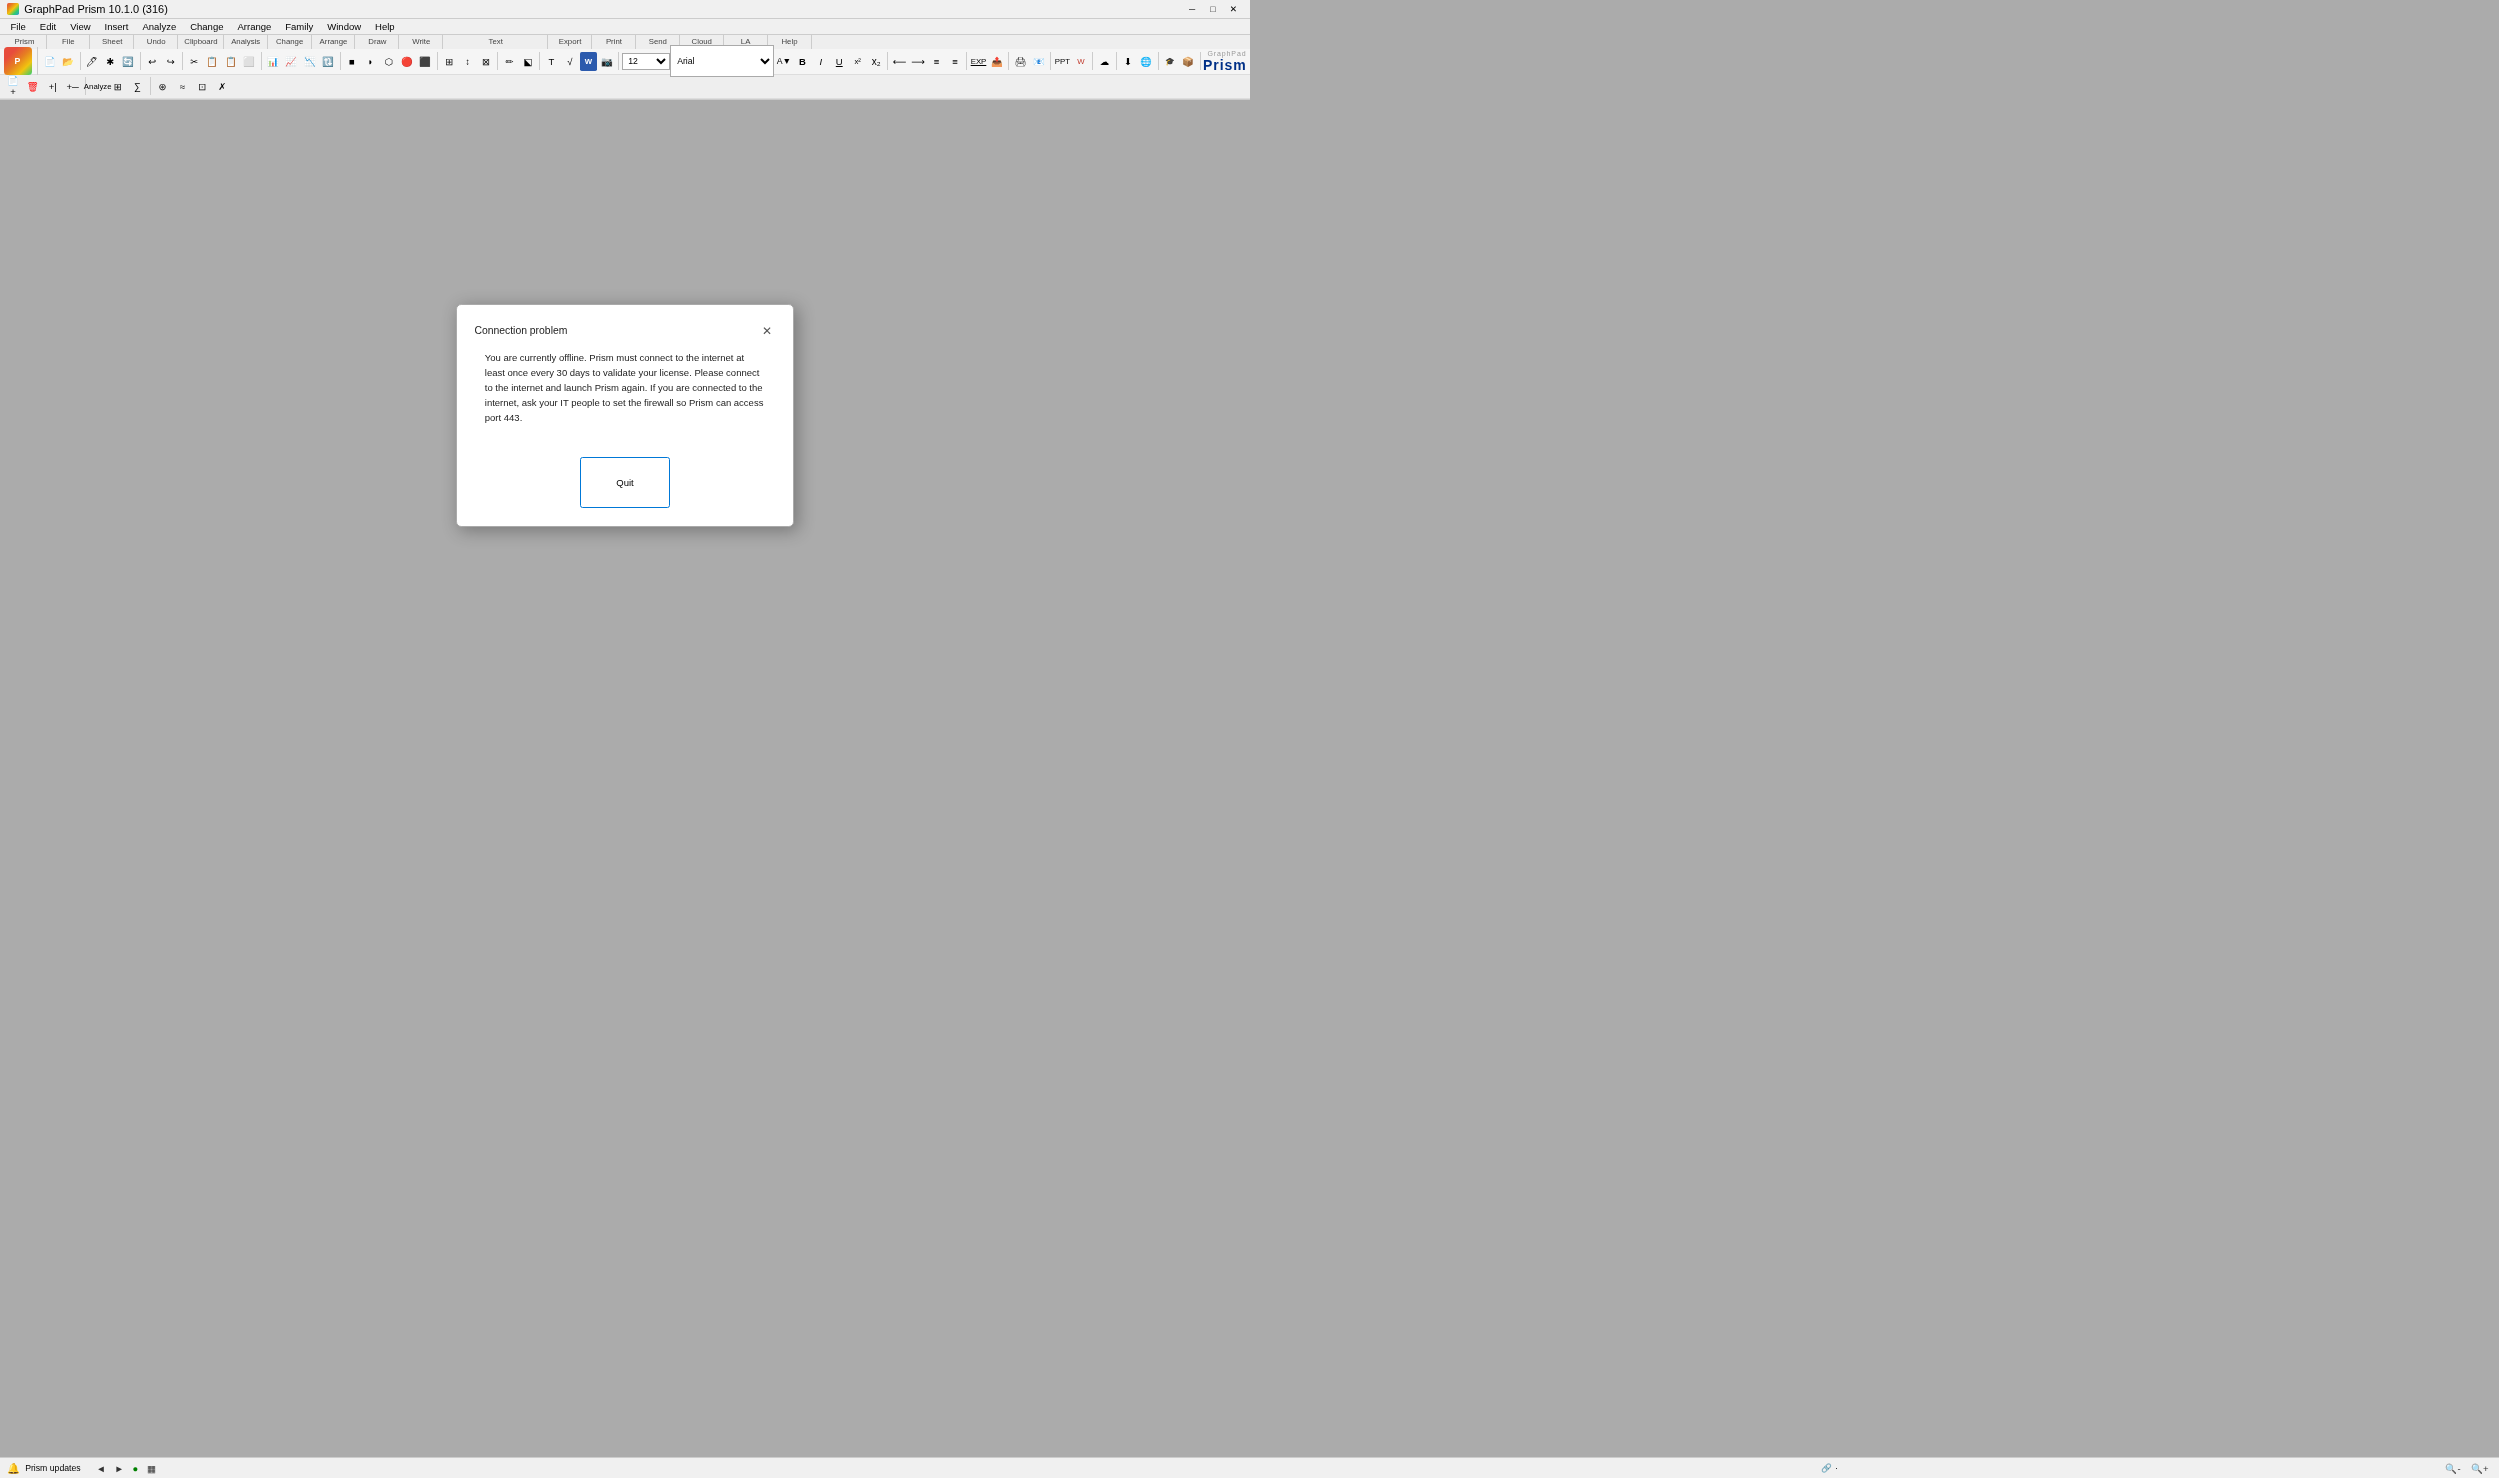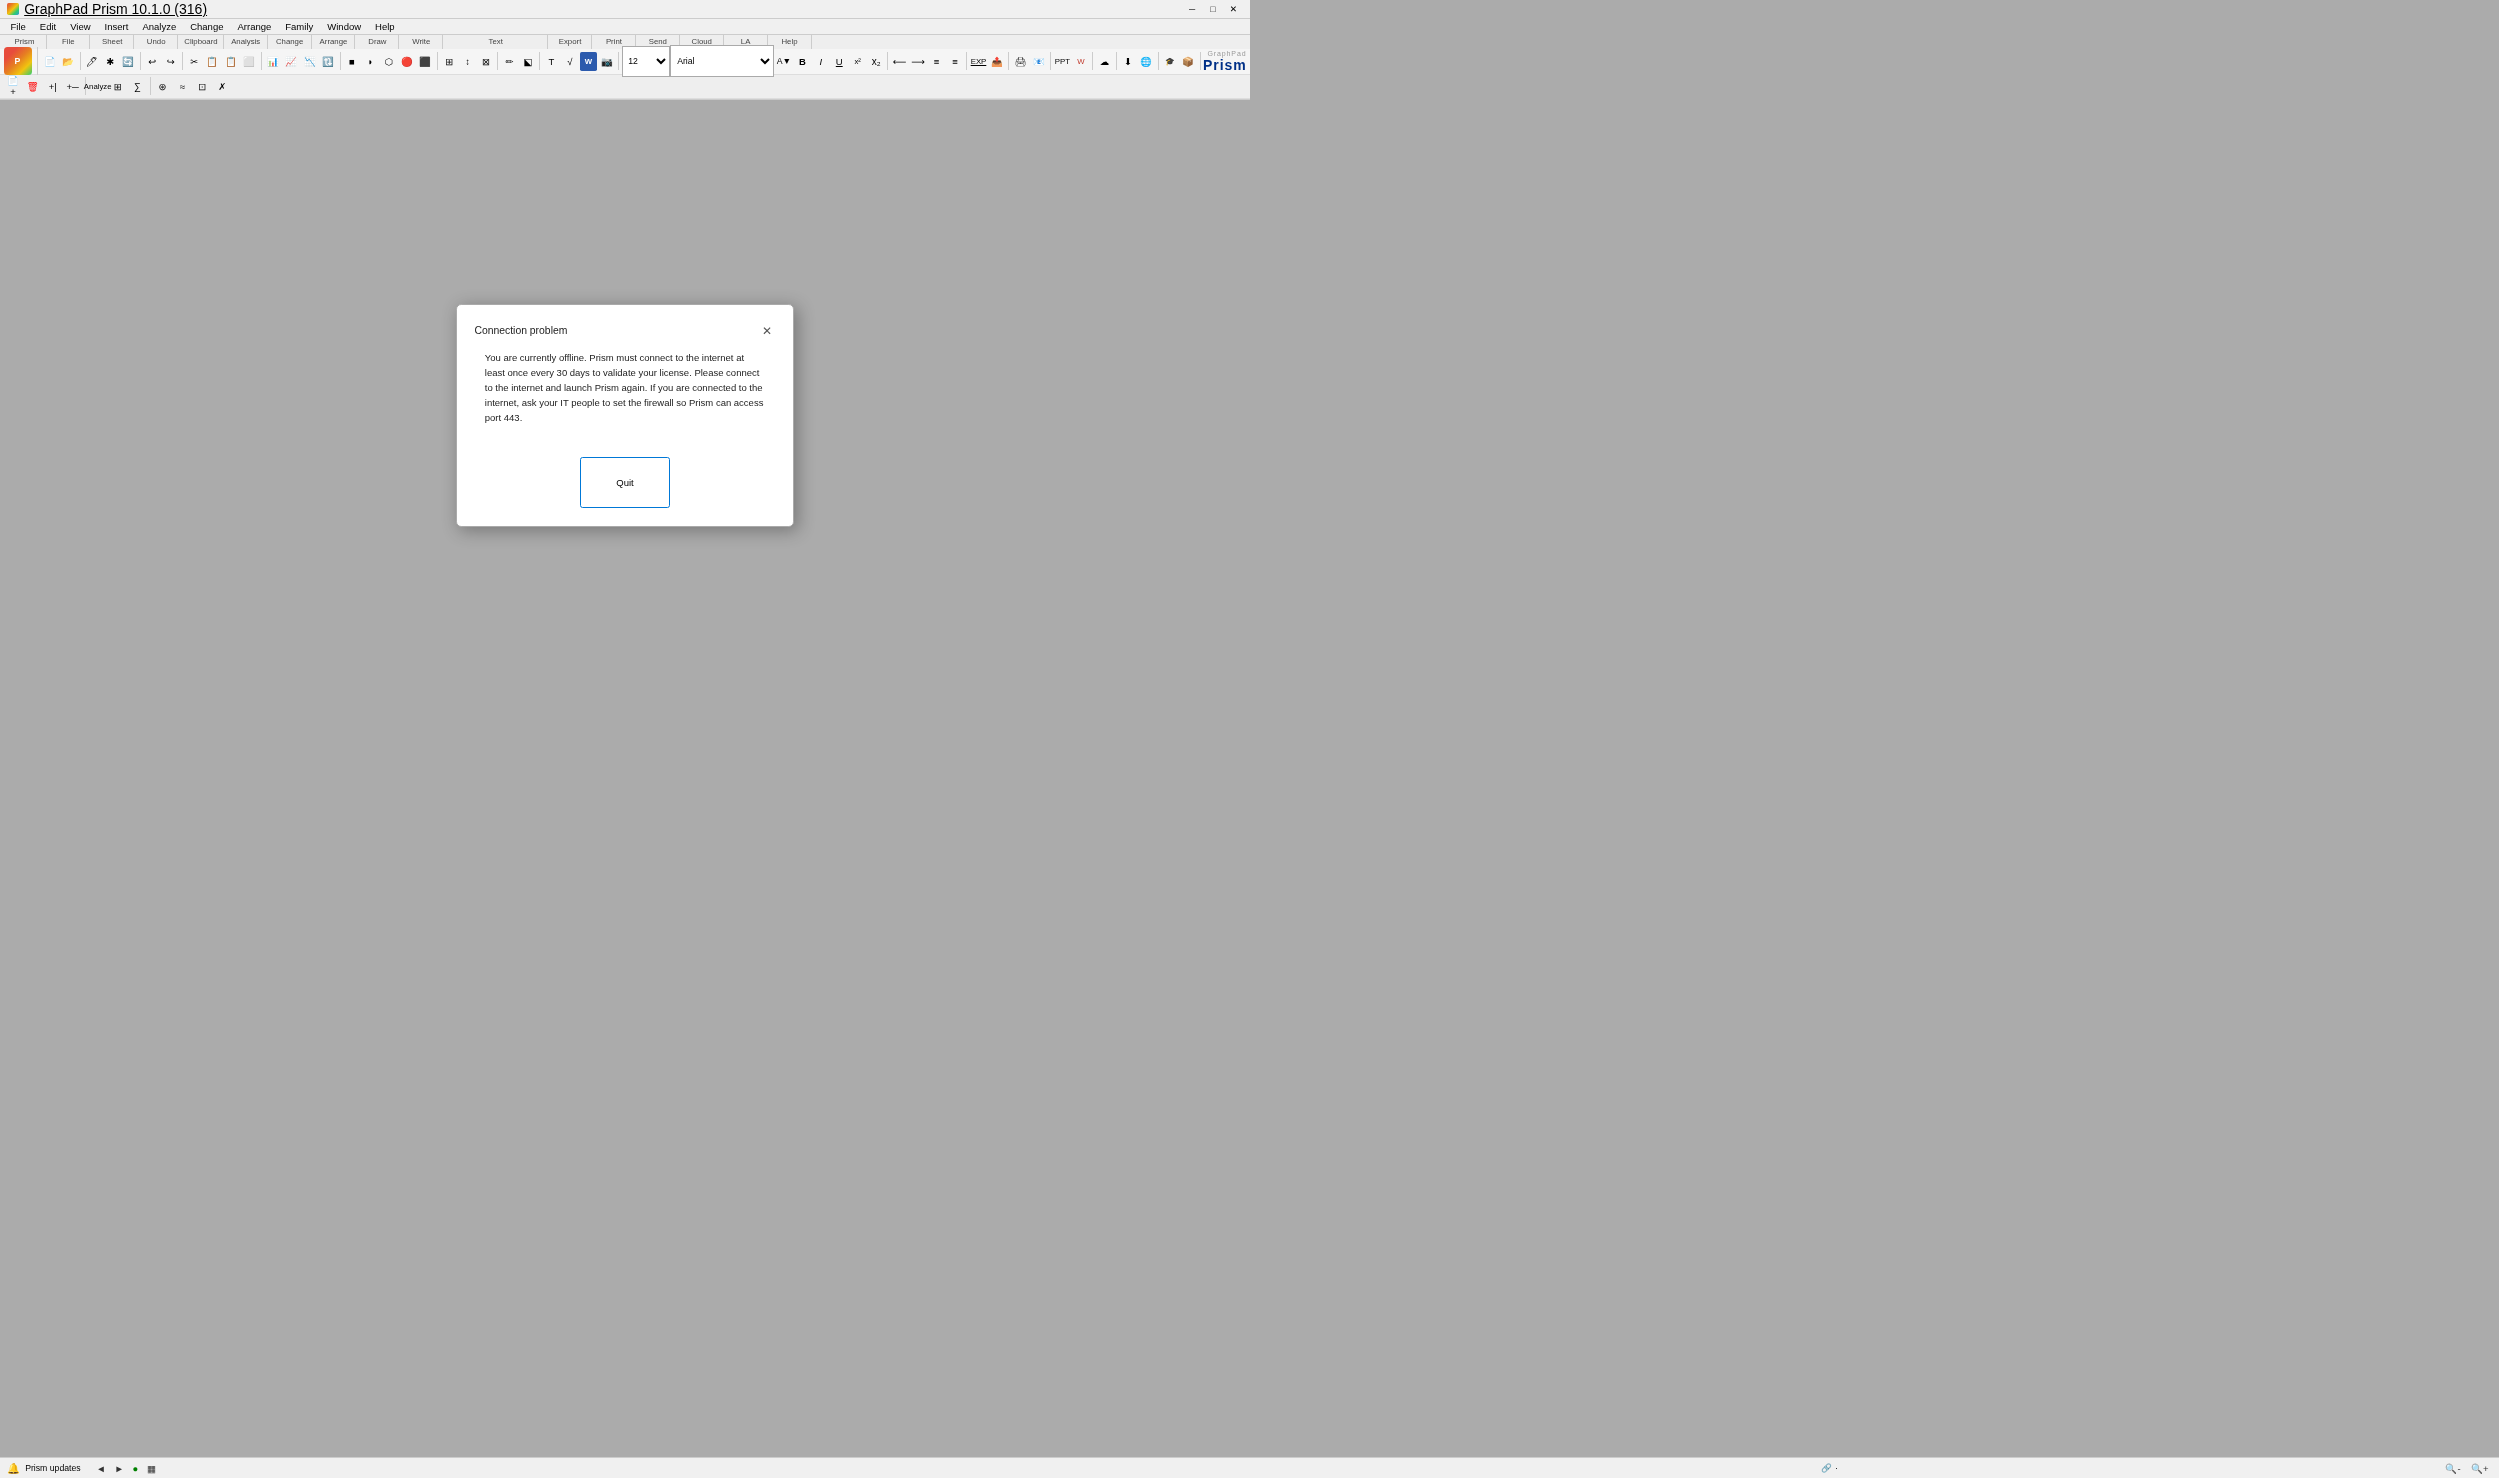--- a/index.html
+++ b/index.html
@@ -23,21 +23,21 @@
       border-bottom: 0.9px solid #ccc;
       font-size: 9.5px;
     }
     .titlebar-icon {
       width: 12px;
       height: 12px;
       margin-right: 5.2px;
       background: linear-gradient(135deg, #e74c3c, #e67e22, #f1c40f, #2ecc71, #3498db);
       border-radius: 1.7px;
     }
-    .titlebar-title { flex: 1; font-size: 14px; text-decoration: underline; }
+    .titlebar-title { flex: 1; font-size: 11px; }
     .titlebar-controls { display: flex; gap: 1.7px; }
     .titlebar-btn {
       width: 19px; height: 14px;
       background: #f0f0f0;
       border: none;
       cursor: pointer;
       font-size: 8.7px;
       display: flex; align-items: center; justify-content: center;
     }
 
@@ -69,21 +69,21 @@
       border-radius: 1.7px;
     }
 
     
     .toolbar-wrapper {
       background: #f5f5f5;
       border-bottom: 1.7px solid #ccc;
     }
 
     .font-dropdown {
-      height: 31px;
+      height: 17px;
       font-size: 8.7px;
       border: 0.9px solid #aaa;
       background: white;
       padding: 0 1.7px;
       width: 52px;
     }
     .font-name-dropdown {
       height: 32px;
       font-size: 8.7px;
       border: 0.9px solid #aaa;

